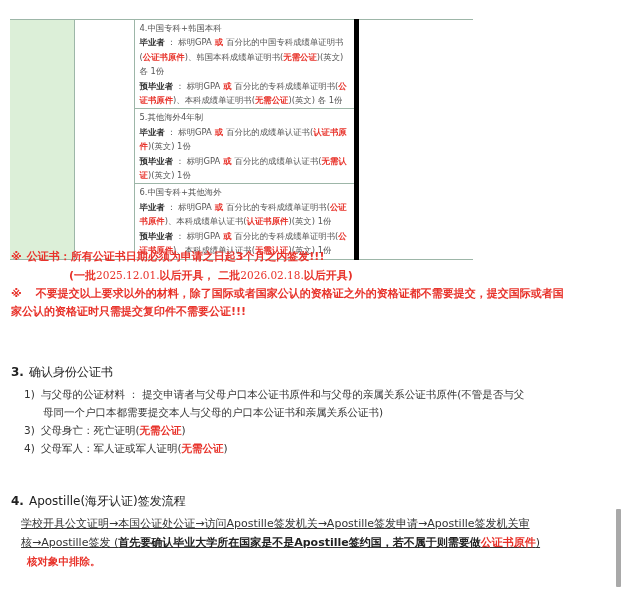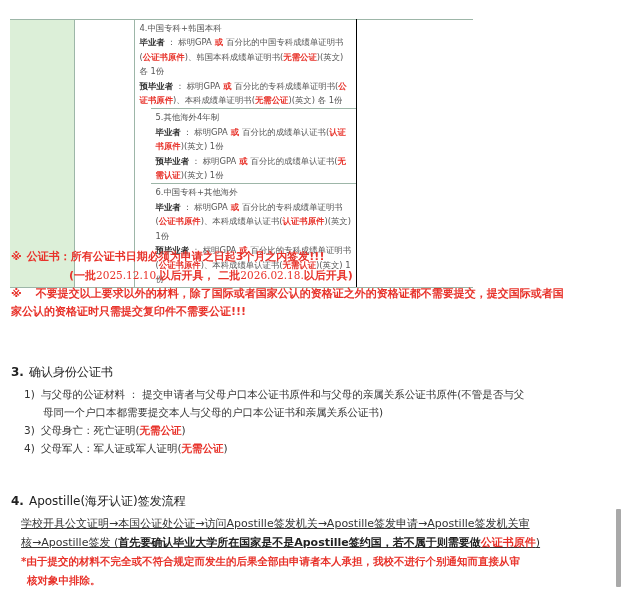--- a/index.html
+++ b/index.html
@@ -3,25 +3,25 @@
 <meta charset="utf-8">
 <style>
   * { margin: 0; padding: 0; box-sizing: border-box; }
   html, body { width: 627px; height: 589px; background: #ffffff; overflow: hidden; }
   body { font-family: "DejaVu Sans", "Liberation Sans", sans-serif; color: #333333; position: relative; }
 
   .doc-table { position: absolute; left: 10px; top: 19px; width: 463px; border-collapse: collapse; }
   .doc-table td { vertical-align: top; }
   .col-green { width: 64px; background: #dcefd8; border-right: 1px solid #9db6a8; border-top: 1px solid #9db6a8; border-bottom: 1px solid #9db6a8; }
   .col-blank { width: 60px; border-right: 1px solid #9db6a8; border-top: 1px solid #9db6a8; border-bottom: 1px solid #9db6a8; }
-  .col-content { width: 222px; border-right: 1px solid #000000; border-top: 1px solid #9db6a8; border-bottom: 1px solid #9db6a8; padding: 0; }
+  .col-content { width: 222px; border-right: 5px solid #000000; border-top: 1px solid #9db6a8; border-bottom: 1px solid #9db6a8; padding: 0; }
   .col-right { border-top: 1px solid #9db6a8; border-bottom: 1px solid #9db6a8; }
 
   .block { padding: 1px 4px 1px 5px; font-size: 8.4px; line-height: 14.4px; color: #555; }
-  .block + .block { border-top: 1px solid #9db6a8; margin-left: 16px; }
+  .block + .block { border-top: 1px solid #9db6a8; }
   .b-title { color: #555; }
   .b-label { font-weight: bold; color: #333; }
   .b-or { font-weight: bold; color: #e8322a; margin: 0 3px; }
   .b-red { font-weight: bold; color: #e8322a; }
 
   .notice { position: absolute; left: 11px; top: 248px; width: 560px; color: #e8322a; font-weight: bold; font-size: 11px; line-height: 18px; }
   .notice .indent { padding-left: 58px; }
   .notice .date { font-weight: normal; font-family: "DejaVu Serif", serif; font-size: 10.5px; }
   .notice .mark { margin-right: 5px; }
   .notice .mark2 { margin-right: 14px; }
@@ -86,21 +86,21 @@
     <td class="col-right"></td>
   </tr>
 </tbody>
   </table>
 
 <div class="notice">
   <div>
     <span class="mark">※</span><span>公证书：所有公证书日期必须为申请之日起3个月之内签发!!!</span>
   </div>
   <div class="indent">
-    <span>(一批</span><span class="date">2025.12.10.</span><span>以后开具， 二批</span><span class="date">2026.02.18.</span><span>以后开具)</span>
+    <span>(一批</span><span class="date">2025.12.01.</span><span>以后开具， 二批</span><span class="date">2026.02.18.</span><span>以后开具)</span>
   </div>
   <div>
     <span class="mark2">※</span><span>不要提交以上要求以外的材料，除了国际或者国家公认的资格证之外的资格证都不需要提交，提交国际或者国家公认的资格证时只需提交复印件不需要公证!!!</span>
   </div>
 </div>
 
 <div class="section s3">
   <div class="s-head">
     <span class="num">3.</span><span>确认身份公证书</span>
   </div>
@@ -120,18 +120,17 @@
   <div class="s-head">
     <span class="num">4.</span><span>Apostille(海牙认证)签发流程</span>
   </div>
   <div class="s-para">
     <div>学校开具公文证明→本国公证处公证→访问Apostille签发机关→Apostille签发申请→Apostille签发机关审</div>
     <div>
       <span>核→Apostille签发 (</span><span class="bold">首先要确认毕业大学所在国家是不是Apostille签约国，若不属于则需要做</span><span class="red-b">公证书原件</span><span>)</span>
     </div>
   </div>
   <div class="s-warn">
-    <div>*由于提交的材料不完全或不符合规定而发生的后果全部由申请者本人承担，我校不进行个别通知而直接从审</div>
     <div class="cont">核对象中排除。</div>
   </div>
 </div>
 
 <div class="scrollbar"></div>
 
 </body></html>

